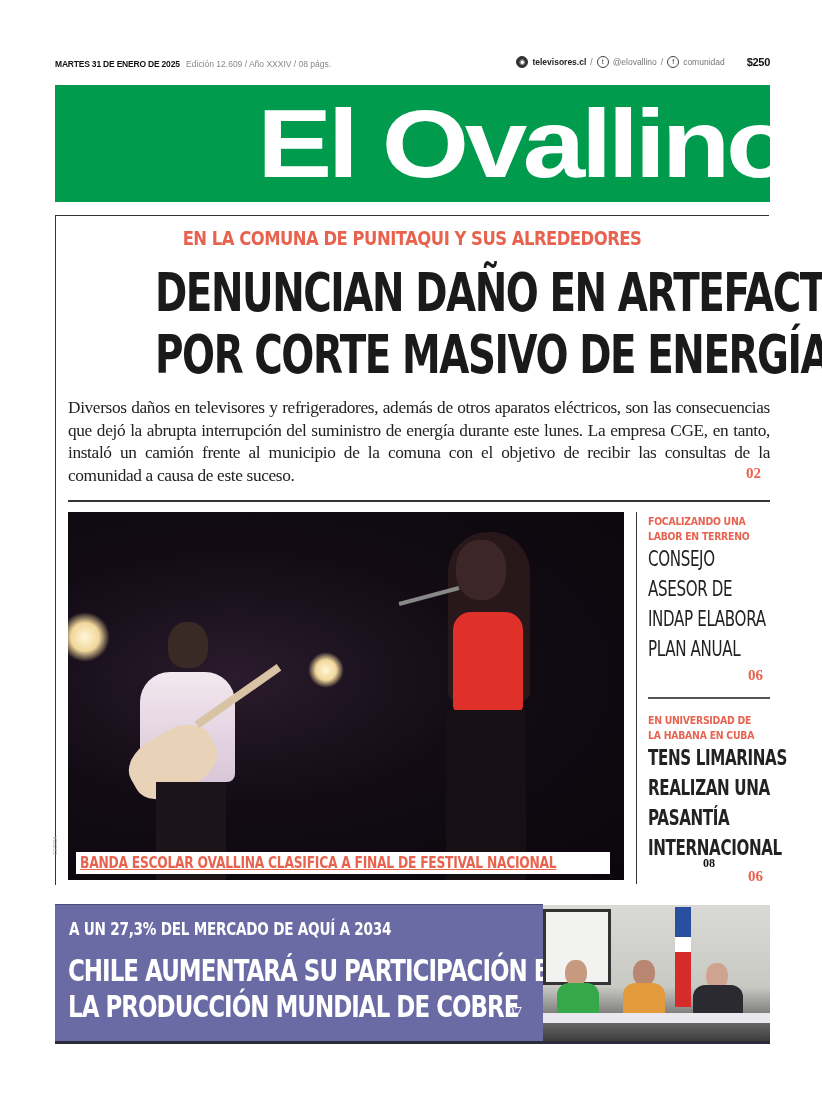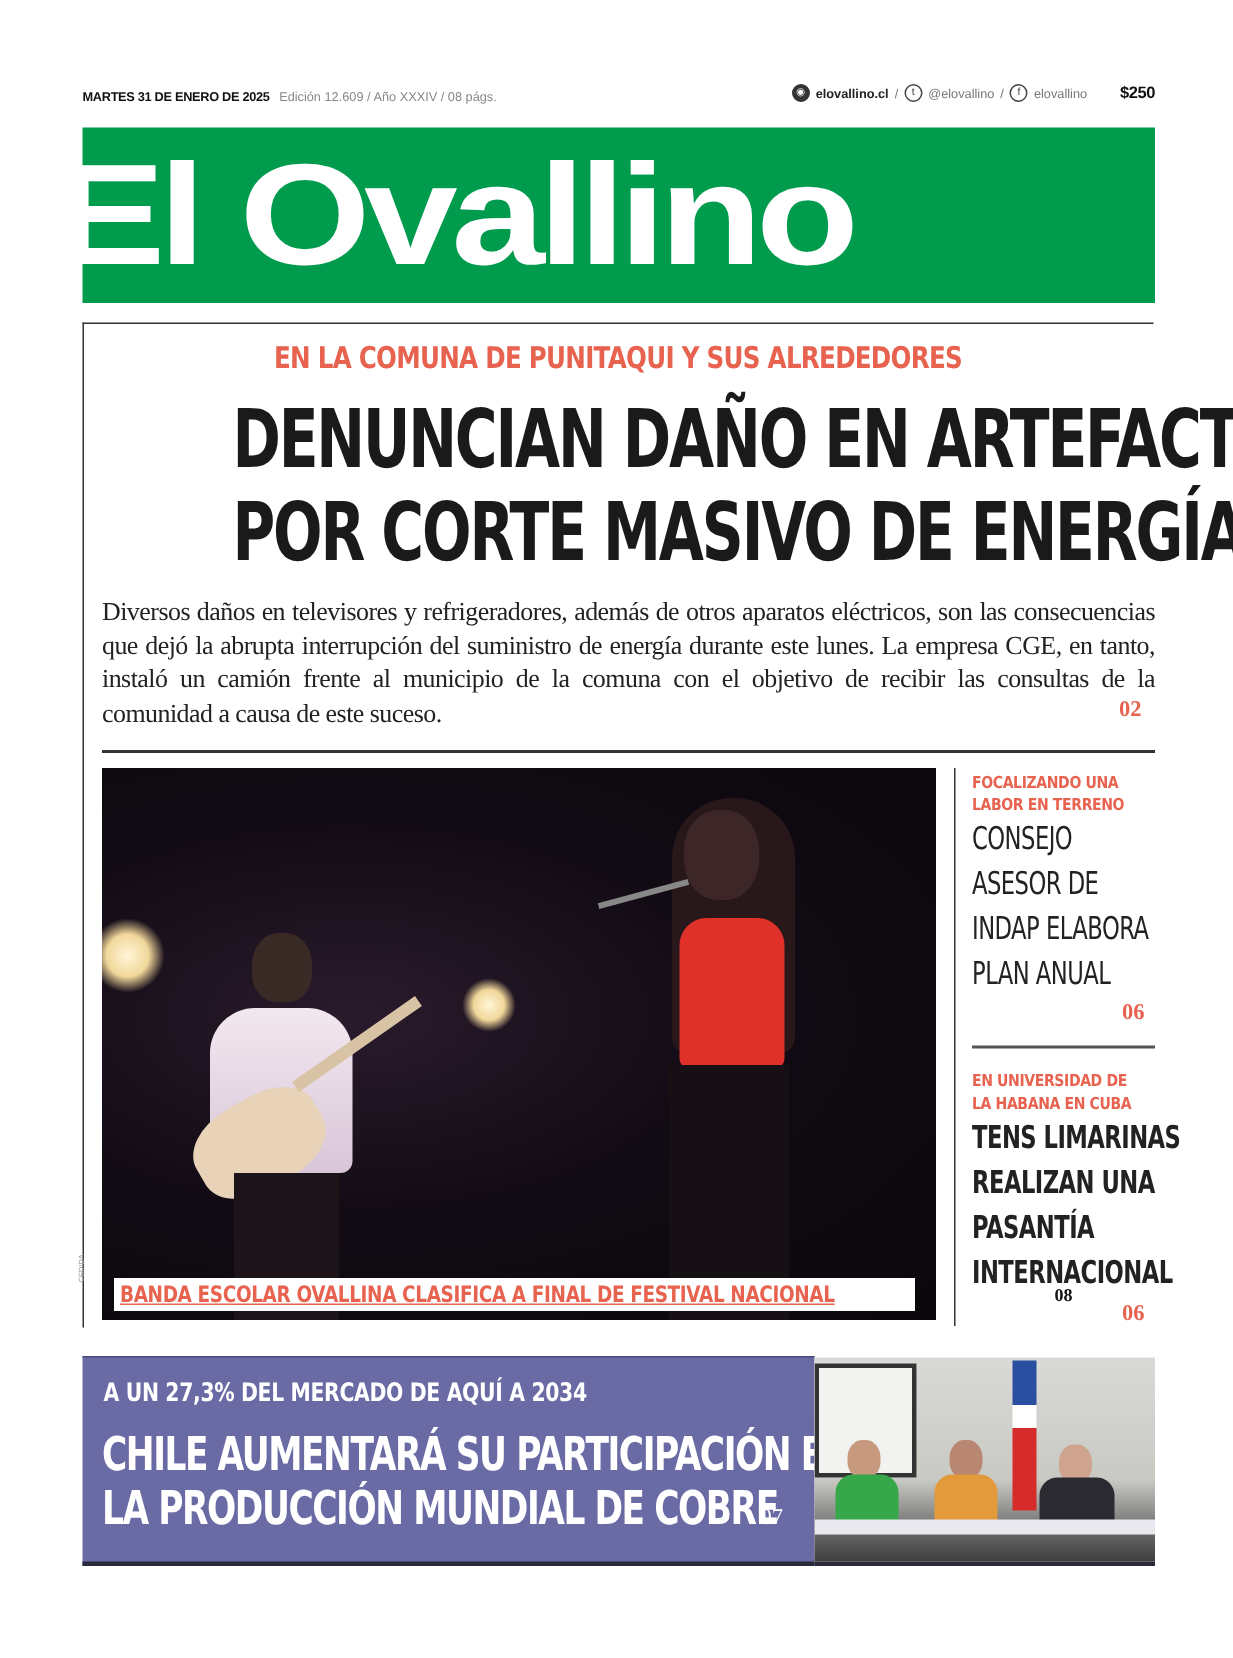--- a/index.html
+++ b/index.html
@@ -7,21 +7,21 @@
   .abs{position:absolute;}
   
   .topbar{left:55px;top:59px;width:715px;height:16px;font-size:8.5px;color:#888;}
   .topbar .date{font-weight:bold;color:#111;letter-spacing:-0.2px;}
   .topbar .right{position:absolute;right:0;top:-3px;display:flex;align-items:center;gap:4px;color:#777;}
   .topbar .site{font-weight:bold;color:#222;}
   .topbar .price{font-weight:bold;color:#111;font-size:11px;margin-left:18px;letter-spacing:-0.3px;}
   .ico{display:inline-block;width:10px;height:10px;border:1px solid #444;border-radius:50%;font-size:7px;line-height:10px;text-align:center;color:#444;}
   .ico.globe{background:#333;color:#fff;border-color:#333;}
   
-  .mast{left:55px;top:85px;width:715px;height:117px;background:#009b4d;display:flex;align-items:center;justify-content:flex-start;}
+  .mast{left:55px;top:85px;width:715px;height:117px;background:#009b4d;display:flex;align-items:center;justify-content:flex-end;}
   .mast span{color:#fff;font-family:"Liberation Sans",sans-serif;font-weight:bold;font-size:104px;letter-spacing:-4px;transform:scaleX(1.08) scaleY(0.92);display:inline-block;line-height:1;}
   
   .leadbox{left:55px;top:215px;width:714px;height:670px;border-left:1.5px solid #333;border-top:1.5px solid #333;box-sizing:border-box;}
   .kicker{font-family:"DejaVu Sans",sans-serif;font-weight:bold;color:#e8634f;letter-spacing:-0.6px;transform:scaleX(0.82);transform-origin:center;white-space:nowrap;}
   .k1{left:55px;top:226px;width:714px;text-align:center;font-size:20px;}
   .headline{left:55px;top:262px;width:714px;text-align:center;font-family:"DejaVu Sans",sans-serif;font-weight:bold;font-size:54px;line-height:62px;letter-spacing:-2px;color:#1a1a1a;transform:scaleX(0.72);transform-origin:center top;white-space:nowrap;}
   .deck{left:68px;top:397px;width:702px;font-family:"Liberation Serif",serif;font-size:17.3px;line-height:22.5px;color:#222;text-align:justify;letter-spacing:-0.35px;}
   .pg{font-family:"Liberation Serif",serif;font-weight:bold;color:#e8634f;font-size:15px;}
   .pg1{left:746px;top:465px;}
   .rule1{left:68px;top:500px;width:702px;height:1.5px;background:#333;}
@@ -52,27 +52,27 @@
   .bphoto{left:543px;top:905px;width:227px;height:139px;background:linear-gradient(180deg,#d9d9d6 0%,#c9c9c4 60%,#6b6b6b 85%,#3d3d3d 100%);overflow:hidden;border-bottom:3px solid #2a2a3a;box-sizing:border-box;}
 </style>
 </head>
 <body>
 
 <div class="abs topbar">
   <span class="date">MARTES 31 DE ENERO DE 2025</span>
   <span style="margin-left:4px;">Edición 12.609 / Año XXXIV / 08 págs.</span>
   <div class="right">
     <span class="ico globe">◉</span>
-    <span class="site">elovallino.cl</span>
+    <span class="site">televisores.cl</span>
     <span>/</span>
     <span class="ico">t</span>
     <span>@elovallino</span>
     <span>/</span>
     <span class="ico">f</span>
-    <span>elovallino</span>
+    <span>comunidad</span>
     <span class="price">$250</span>
   </div>
 </div>
 
 <div class="abs mast">
   <span>El Ovallino</span>
 </div>
 
 <div class="abs leadbox"></div>
 <div class="abs kicker k1">EN LA COMUNA DE PUNITAQUI Y SUS ALREDEDORES</div>

